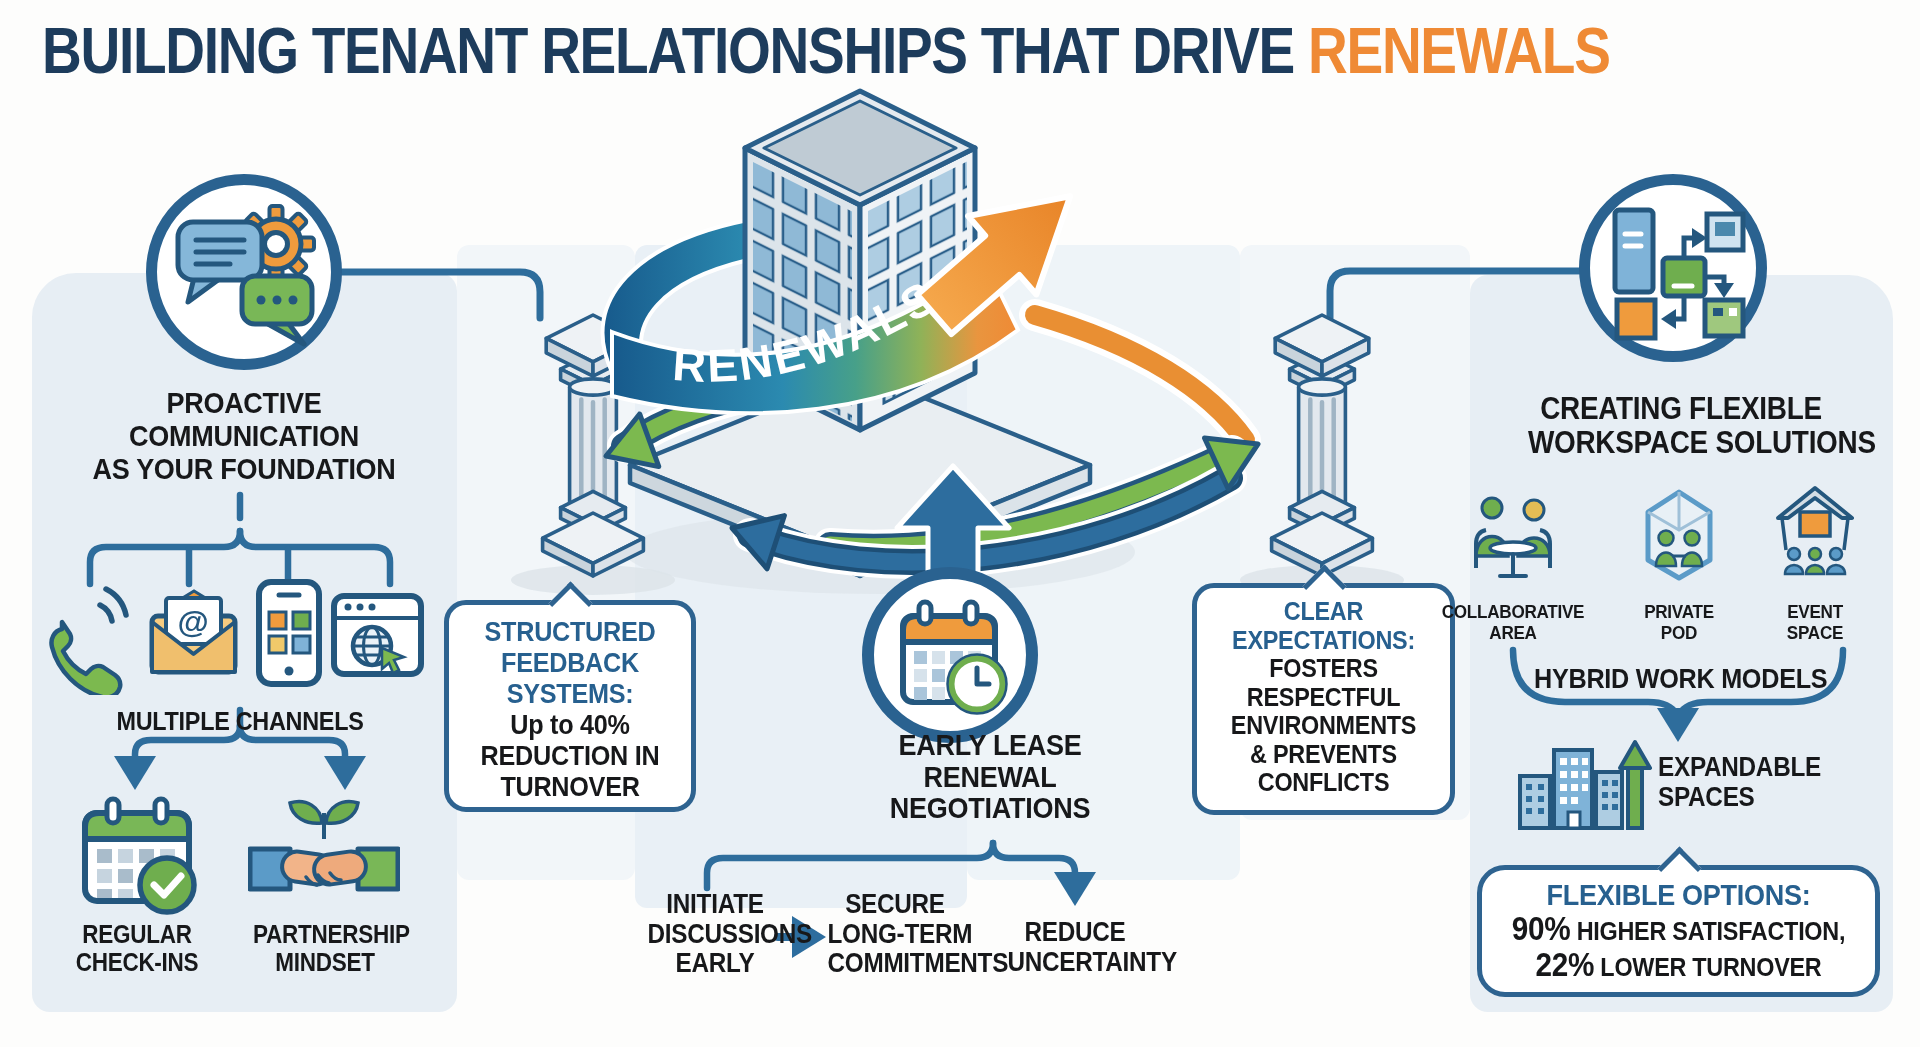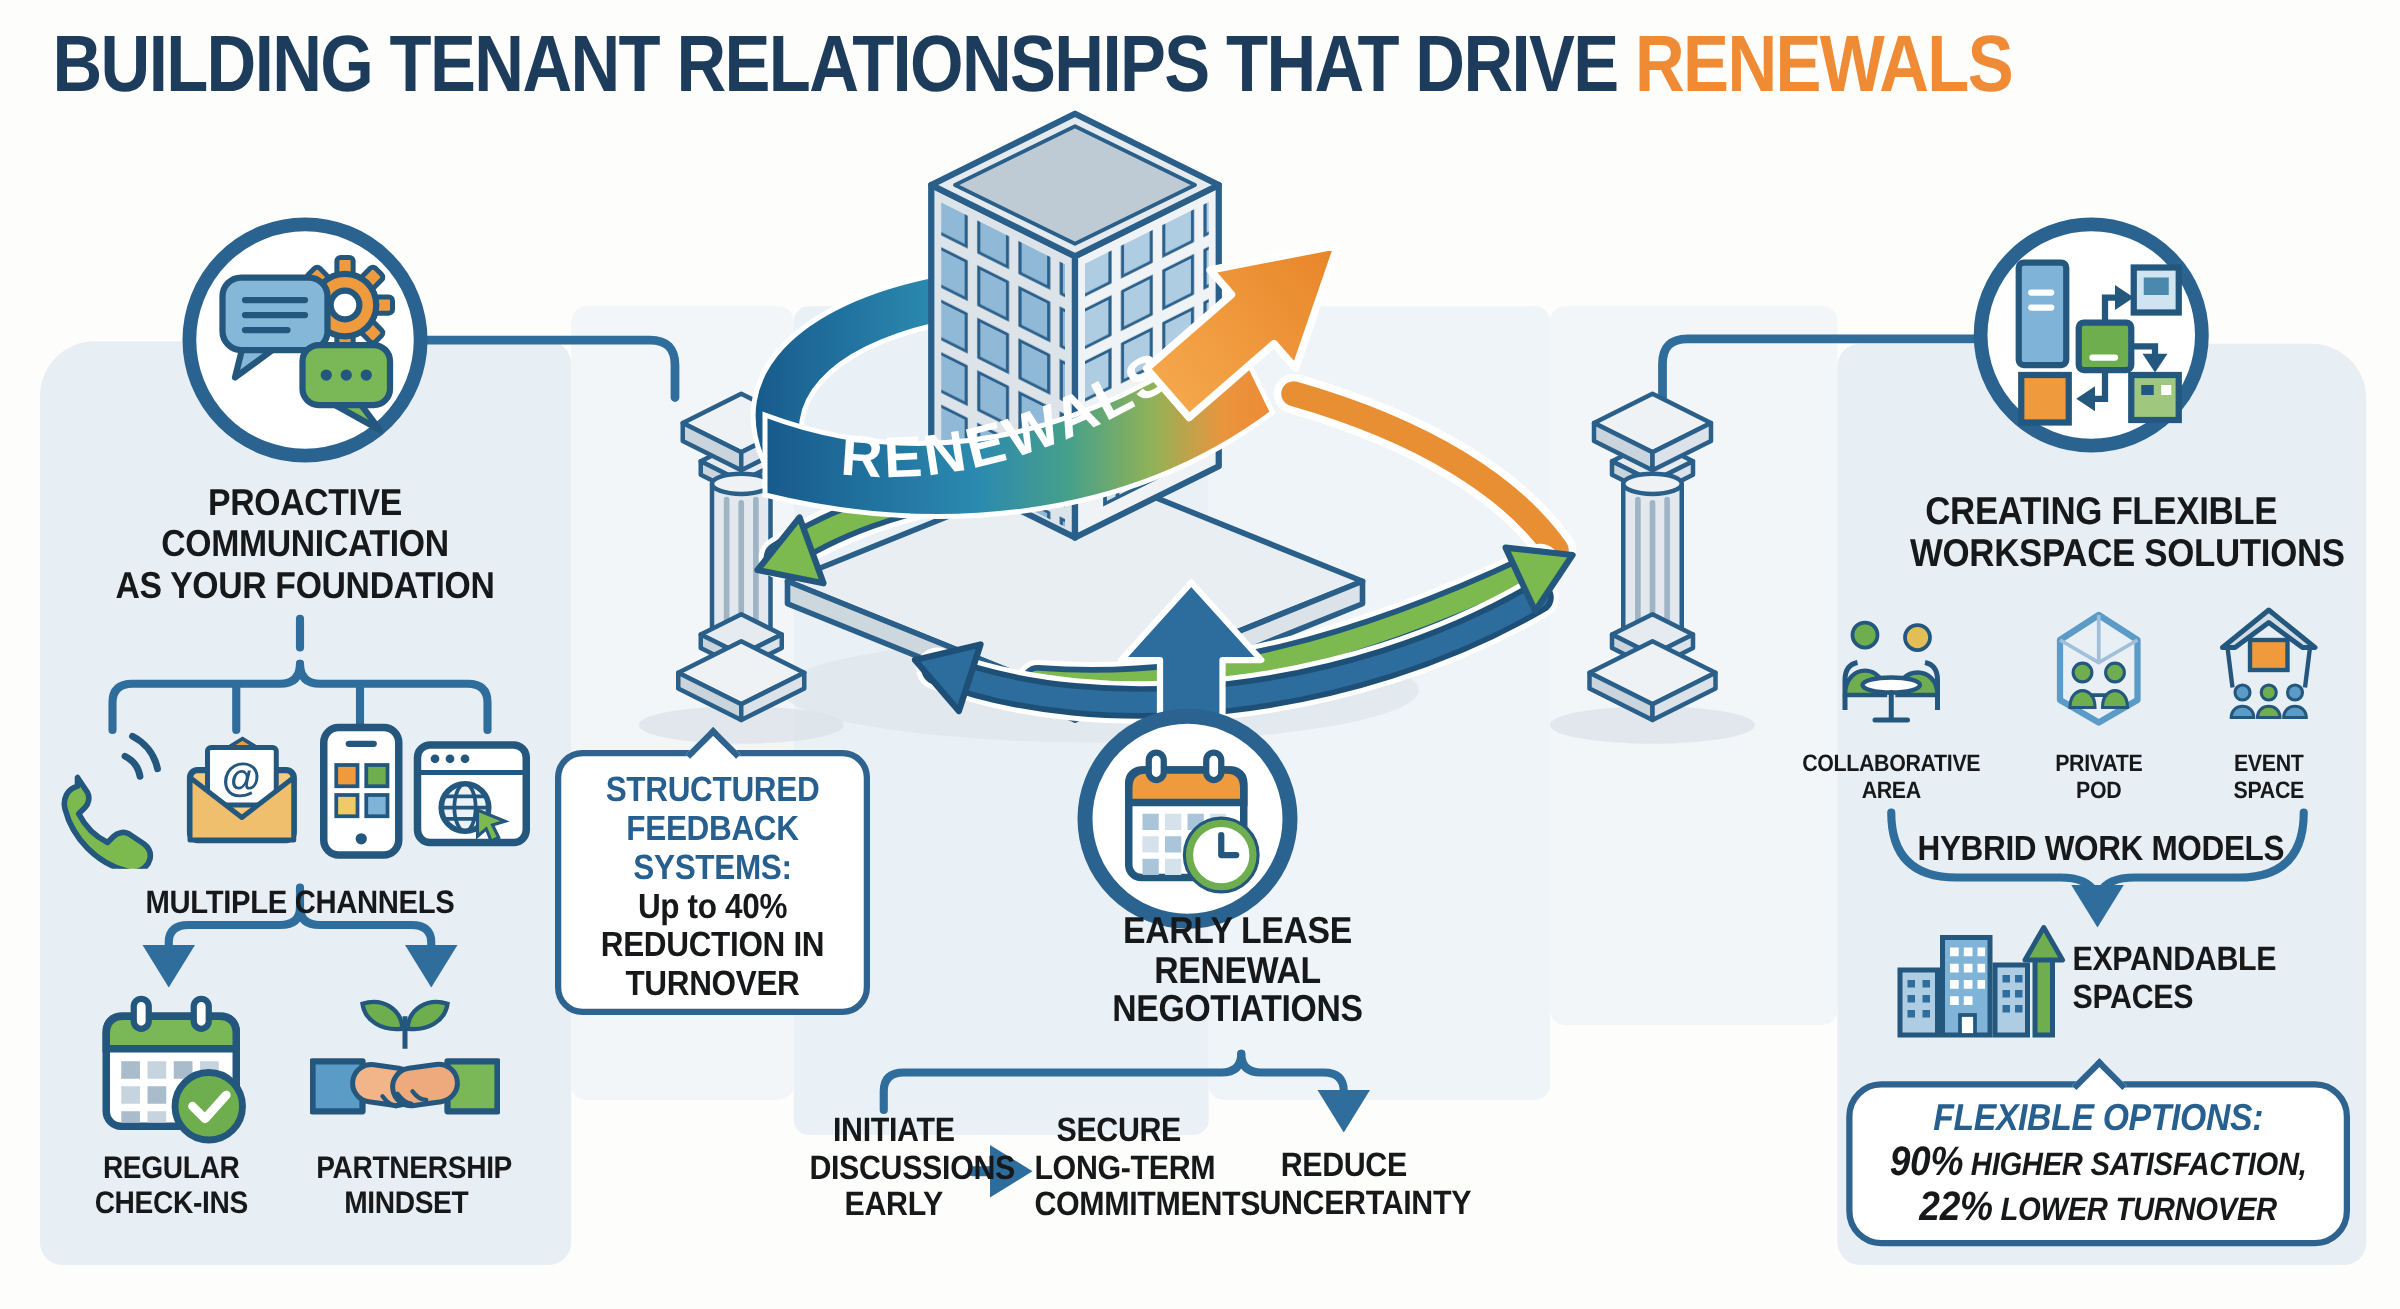--- a/index.html
+++ b/index.html
@@ -250,22 +250,34 @@
     <div class="tb cond" style="position:static;font-size:28px;line-height:31px;">
       <div class="blue">STRUCTURED</div>
       <div class="blue">FEEDBACK</div>
       <div class="blue">SYSTEMS:</div>
       <div>Up to 40%</div>
       <div>REDUCTION IN</div>
       <div>TURNOVER</div>
     </div>
   </div>
 
-
-  <div class="bubblebox" style="left:1477px;top:865px;width:403px;height:132px;padding-top:8px;border-radius:28px;font-style:italic;">
+  <div class="bubblebox" style="left:1192px;top:583px;width:263px;height:232px;padding-top:9px;">
+    <div class="notch"></div>
+    <div class="tb cond" style="position:static;font-size:26px;line-height:28.5px;">
+      <div class="blue">CLEAR</div>
+      <div class="blue">EXPECTATIONS:</div>
+      <div>FOSTERS</div>
+      <div>RESPECTFUL</div>
+      <div>ENVIRONMENTS</div>
+      <div>&amp; PREVENTS</div>
+      <div>CONFLICTS</div>
+    </div>
+  </div>
+
+  <div class="bubblebox" style="left:1477px;top:865px;width:403px;height:132px;padding-top:8px;border-radius:28px;">
     <div class="notch"></div>
     <div class="tb cond" style="position:static;font-size:26px;line-height:34px;">
       <div class="blue" style="font-size:30px;">FLEXIBLE OPTIONS:</div>
       <div><span style="font-size:33px;">90%</span><span> HIGHER SATISFACTION,</span></div>
       <div><span style="font-size:33px;">22%</span><span> LOWER TURNOVER</span></div>
     </div>
   </div>
 
   <div class="icon" style="left:46px;top:583px;">
     <svg width="96" height="112" viewBox="0 0 96 112">

